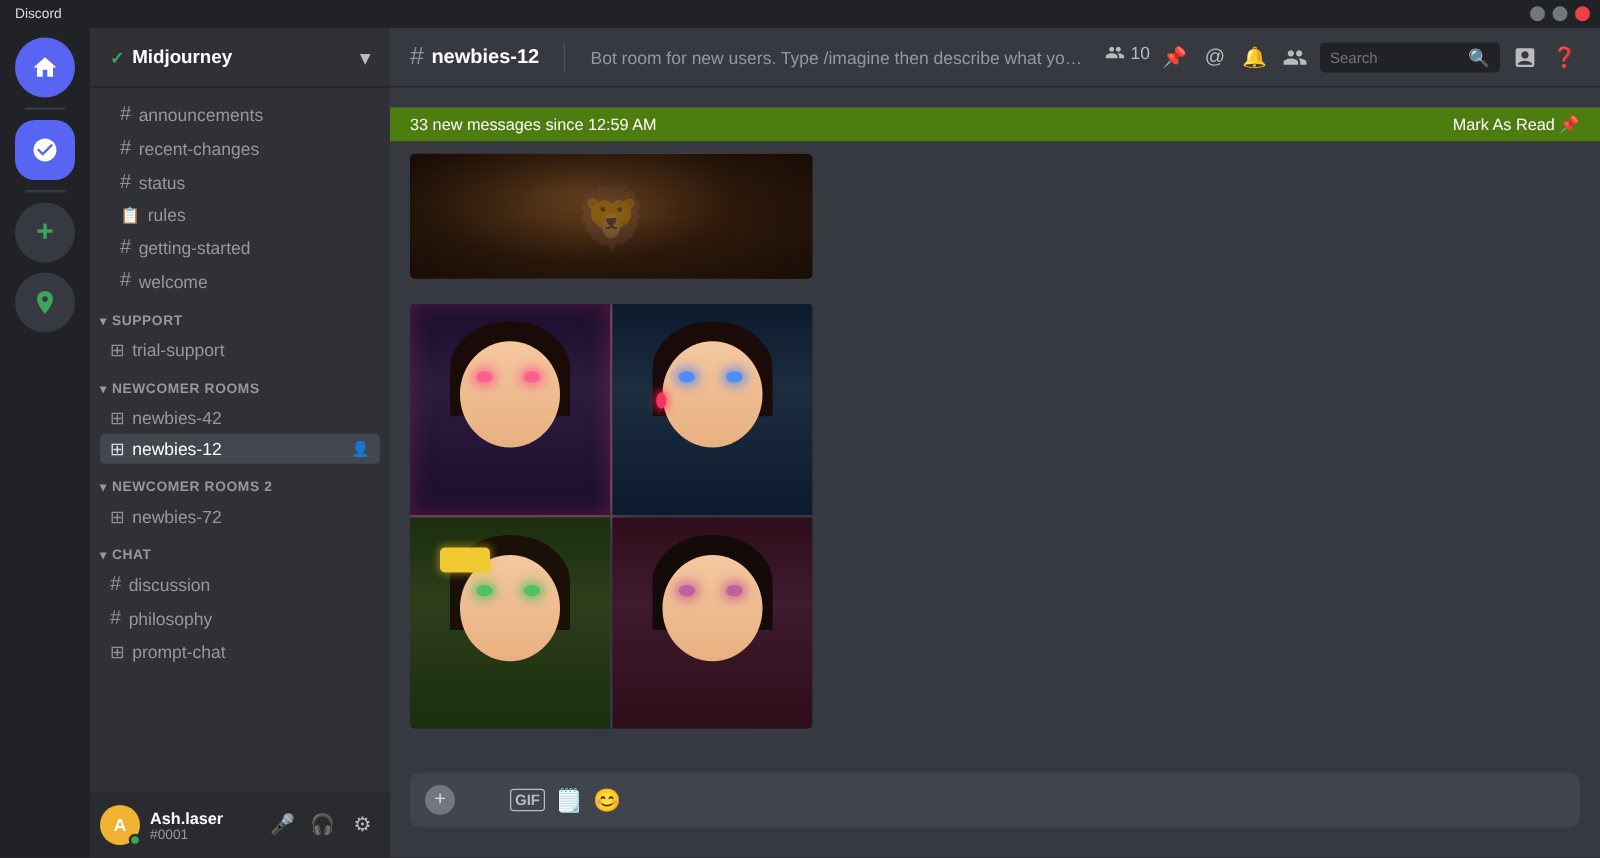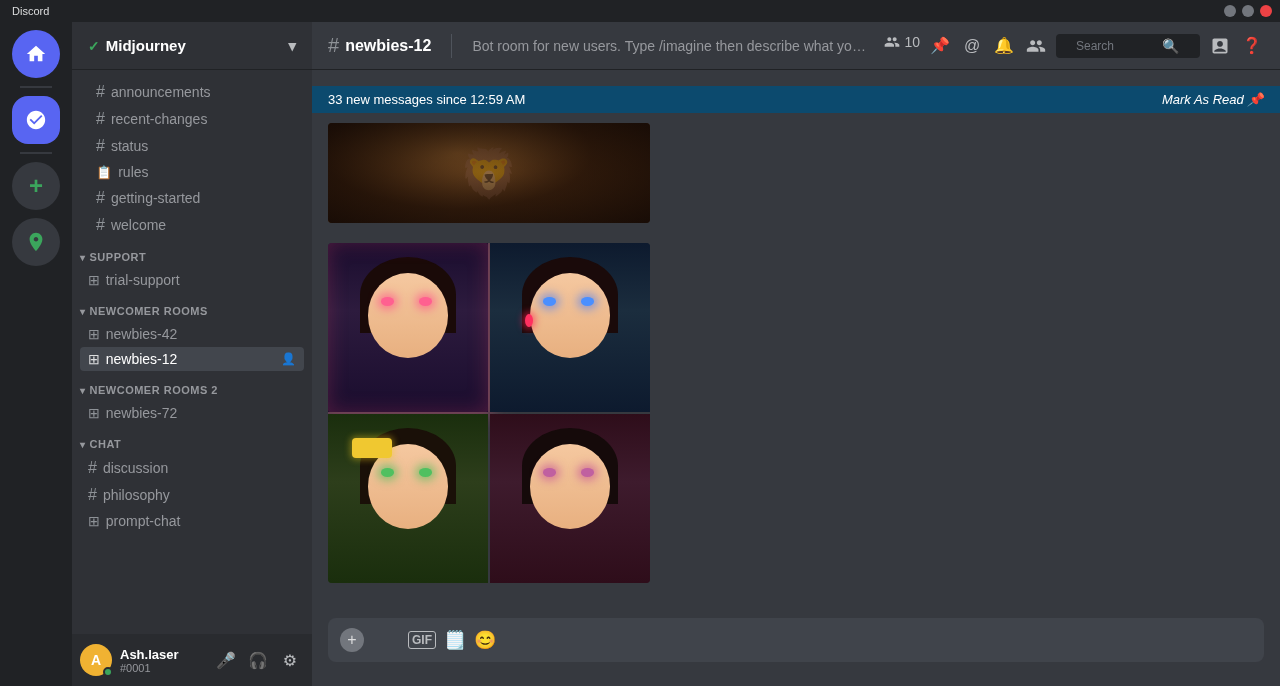--- a/index.html
+++ b/index.html
@@ -251,21 +251,21 @@
     .members-count {
       display: flex;
       align-items: center;
       gap: 4px;
       color: #b9bbbe;
       font-size: 14px;
     }
     .search-bar {
       background: #202225;
       border-radius: 4px;
-      padding: 2px 20px;
+      padding: 2px 8px;
       display: flex;
       align-items: center;
       gap: 4px;
       width: 144px;
       height: 24px;
     }
     .search-bar input {
       background: transparent;
       border: none;
       outline: none;
@@ -282,37 +282,36 @@
       padding: 16px 0;
       display: flex;
       flex-direction: column;
     }
     .messages-area::-webkit-scrollbar { width: 8px; }
     .messages-area::-webkit-scrollbar-track { background: #2f3136; }
     .messages-area::-webkit-scrollbar-thumb { background: #202225; border-radius: 4px; }
 
     
     .new-messages-bar {
-      background: #0c4a6e;
+      background: #4d7c0f;
       color: #fff;
       padding: 6px 16px;
       display: flex;
       align-items: center;
       justify-content: space-between;
       font-size: 13px;
       margin-bottom: 8px;
       cursor: pointer;
     }
     .mark-as-read {
       display: flex;
       align-items: center;
       gap: 4px;
       font-size: 13px;
       cursor: pointer;
-      font-style: italic;
     }
 
     
     .message-container {
       padding: 2px 16px;
       display: flex;
       flex-direction: column;
     }
 
     

